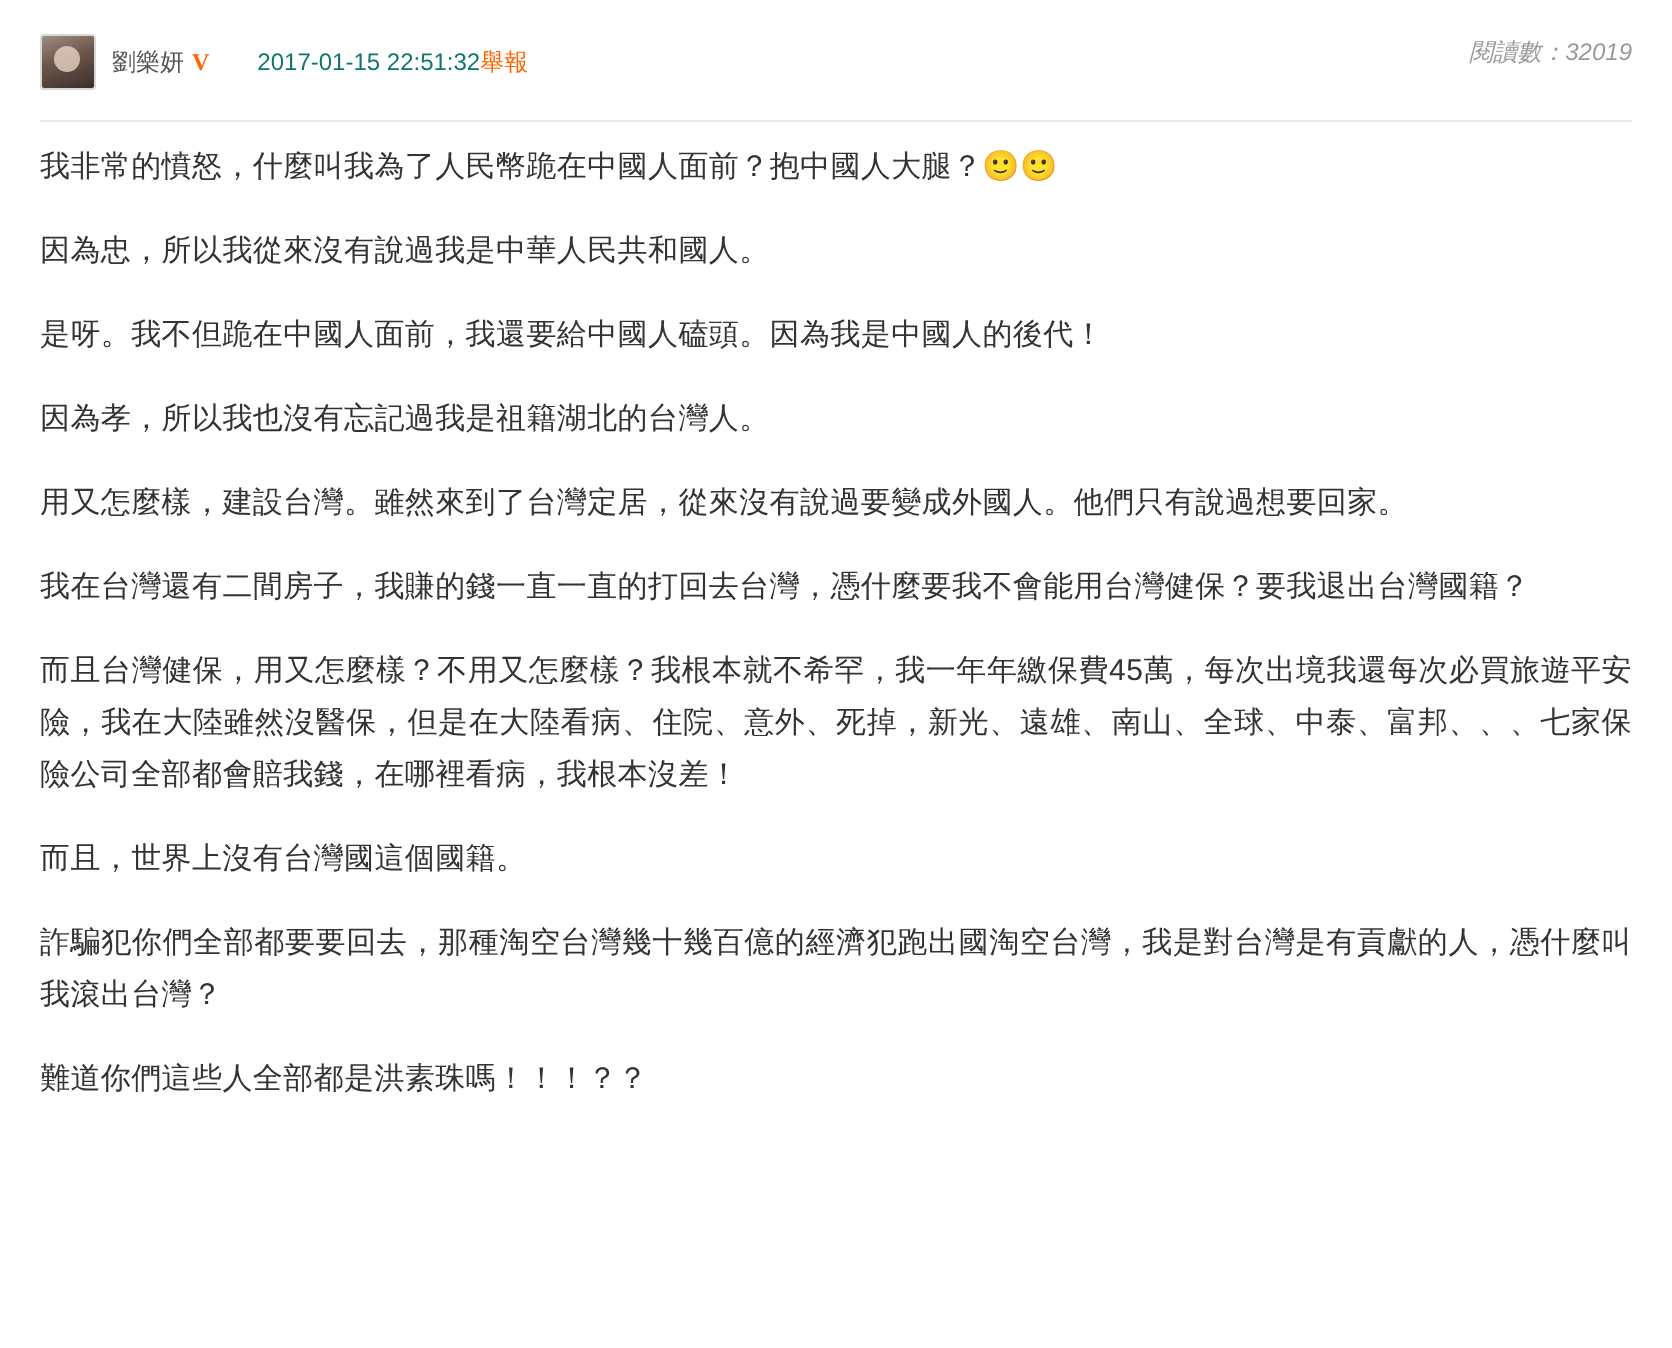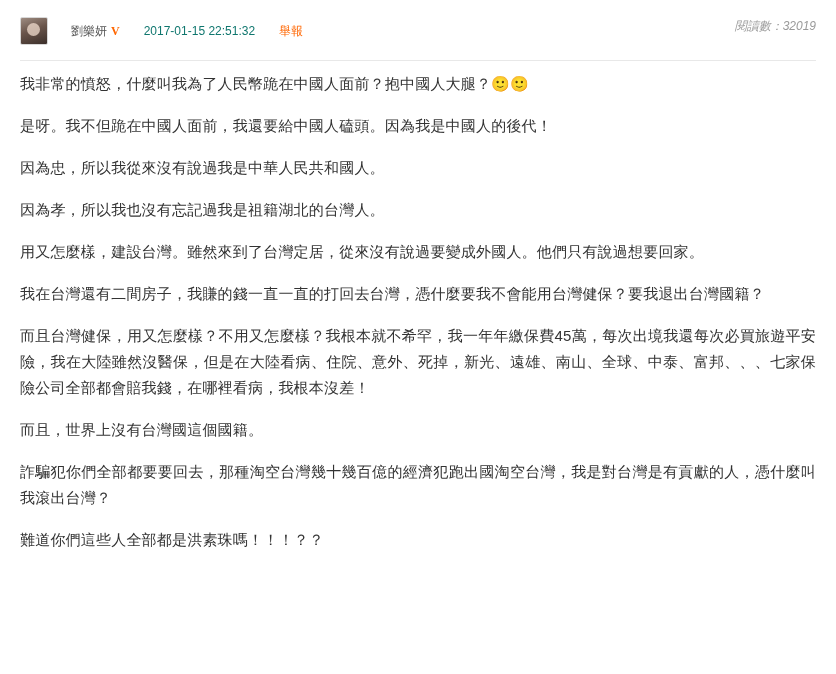--- a/index.html
+++ b/index.html
@@ -53,40 +53,39 @@
     left: 6px;
     top: 5px;
     width: 13px;
     height: 13px;
     border-radius: 50%;
     background: rgba(240, 220, 205, 0.75);
   }
   .author-name {
     font-size: 12px;
     color: #555555;
-    margin-left: 23px;
+    margin-left: 8px;
     white-space: nowrap;
   }
   .verified-icon {
     margin-left: 4px;
     font-size: 12px;
     font-weight: bold;
     color: #f60;
     font-family: "Liberation Serif", serif;
   }
   .timestamp {
     font-size: 12px;
     color: #0f766e;
     margin-left: 24px;
     white-space: nowrap;
   }
   .report-link {
     font-size: 12px;
     color: #ff6600;
-    margin-left: 24px;
     text-decoration: none;
     cursor: pointer;
     white-space: nowrap;
   }
   .read-count {
     position: absolute;
     right: 20px;
     top: 18px;
     font-size: 12px;
     color: #999999;
@@ -122,22 +121,22 @@
     <span class="verified-icon">V</span>
     <span class="timestamp">2017-01-15 22:51:32</span>
     <a class="report-link">舉報</a>
     <span class="read-count">閱讀數：32019</span>
   </div>
 
   <div class="divider"></div>
 
   <div class="content">
     <p>我非常的憤怒，什麼叫我為了人民幣跪在中國人面前？抱中國人大腿？🙂🙂</p>
+    <p>因為忠，所以我從來沒有說過我是中華人民共和國人。</p>
     <p>是呀。我不但跪在中國人面前，我還要給中國人磕頭。因為我是中國人的後代！</p>
-    <p>因為忠，所以我從來沒有說過我是中華人民共和國人。</p>
     <p>因為孝，所以我也沒有忘記過我是祖籍湖北的台灣人。</p>
     <p>用又怎麼樣，建設台灣。雖然來到了台灣定居，從來沒有說過要變成外國人。他們只有說過想要回家。</p>
     <p>我在台灣還有二間房子，我賺的錢一直一直的打回去台灣，憑什麼要我不會能用台灣健保？要我退出台灣國籍？</p>
     <p>而且台灣健保，用又怎麼樣？不用又怎麼樣？我根本就不希罕，我一年年繳保費45萬，每次出境我還每次必買旅遊平安險，我在大陸雖然沒醫保，但是在大陸看病、住院、意外、死掉，新光、遠雄、南山、全球、中泰、富邦、、、七家保險公司全部都會賠我錢，在哪裡看病，我根本沒差！</p>
     <p>而且，世界上沒有台灣國這個國籍。</p>
     <p>詐騙犯你們全部都要要回去，那種淘空台灣幾十幾百億的經濟犯跑出國淘空台灣，我是對台灣是有貢獻的人，憑什麼叫我滾出台灣？</p>
     <p>難道你們這些人全部都是洪素珠嗎！！！？？</p>
   </div>
 
 </div>

